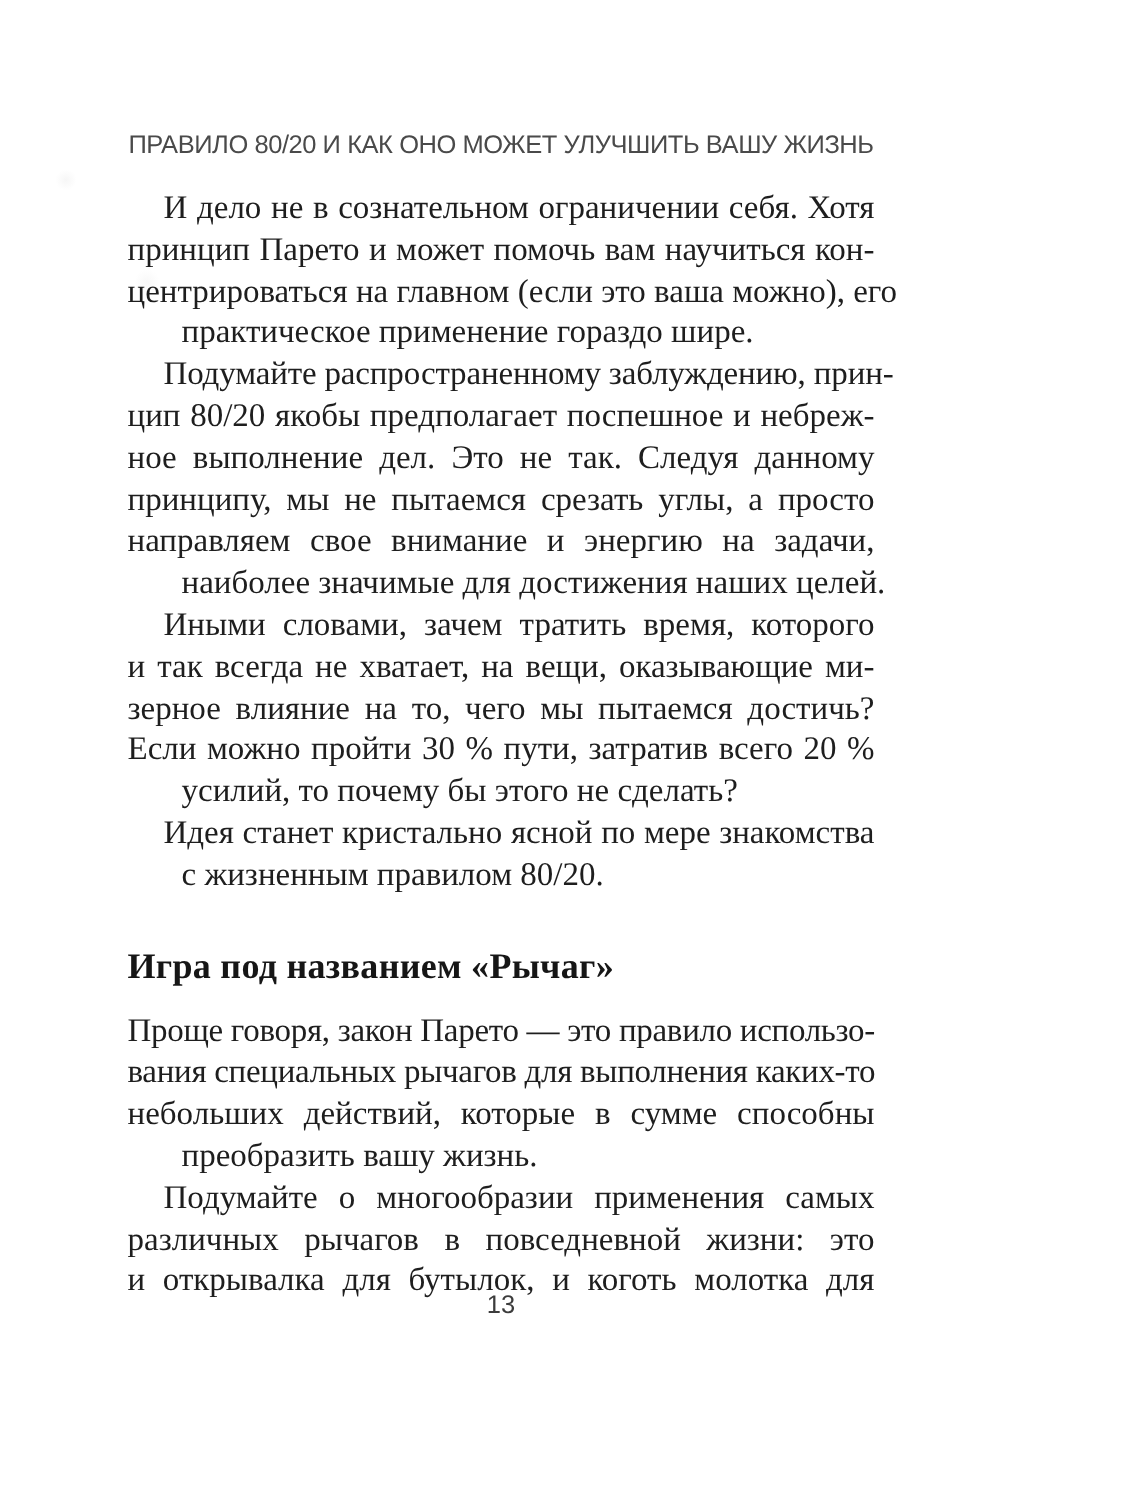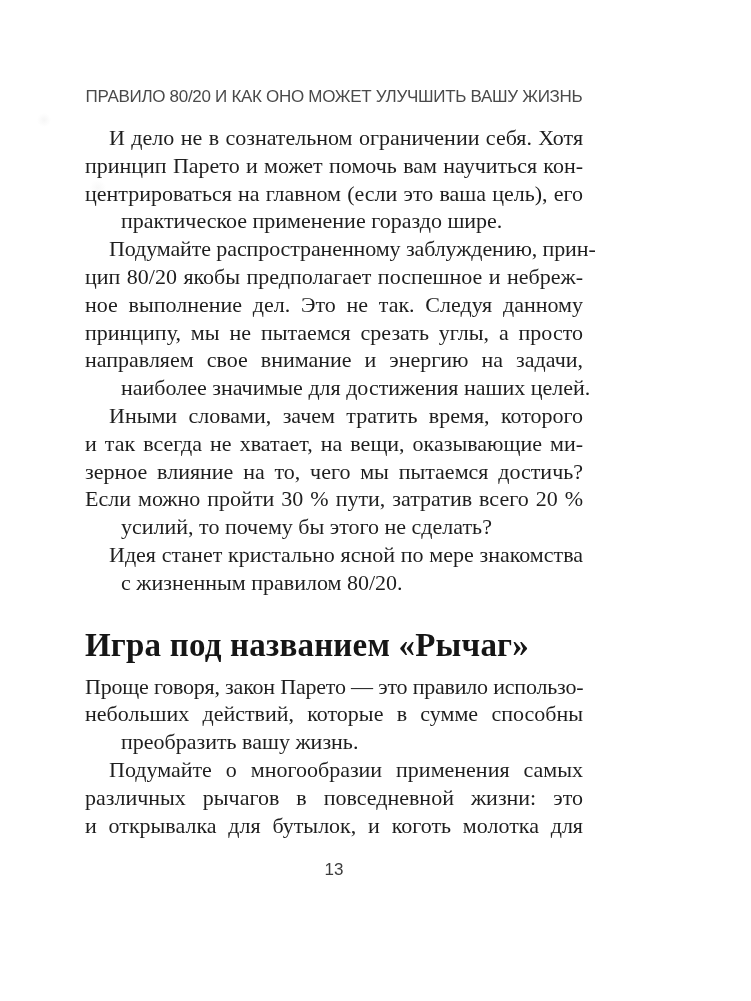--- a/index.html
+++ b/index.html
@@ -47,21 +47,21 @@
   .line {
     text-align: justify;
     text-align-last: justify;
     white-space: nowrap;
   }
   .line.indent { padding-left: 24px; }
   .line.last { text-align-last: left; margin-left: 36px; }
   .section-heading {
     margin-top: 32px;
     margin-bottom: 12px;
-    font-size: 33px;
+    font-size: 24px;
     line-height: 32px;
     font-weight: bold;
     letter-spacing: 0.2px;
     color: #161616;
   }
   .page-number {
     position: absolute;
     left: 85px;
     top: 859px;
     width: 498px;
@@ -75,21 +75,21 @@
 </head>
 <body>
 
 <div class="page">
   <div class="content">
     <div class="running-head fit" style="letter-spacing: -0.3px;">ПРАВИЛО 80/20 И КАК ОНО МОЖЕТ УЛУЧШИТЬ ВАШУ ЖИЗНЬ</div>
     <div class="body-text" id="blocks">
         <div class="paragraph">
           <div class="line fit indent">И дело не в сознательном ограничении себя. Хотя</div>
           <div class="line fit">принцип Парето и может помочь вам научиться кон-</div>
-          <div class="line fit">центрироваться на главном (если это ваша цель), его</div>
+          <div class="line fit">центрироваться на главном (если это ваша можно), его</div>
           <div class="line fit last">практическое применение гораздо шире.</div>
         </div>
         <div class="paragraph">
           <div class="line fit indent" style="letter-spacing: -0.1px;">Подумайте распространенному заблуждению, прин-</div>
           <div class="line fit">цип 80/20 якобы предполагает поспешное и небреж-</div>
           <div class="line fit">ное выполнение дел. Это не так. Следуя данному</div>
           <div class="line fit">принципу, мы не пытаемся срезать углы, а просто</div>
           <div class="line fit">направляем свое внимание и энергию на задачи,</div>
           <div class="line fit last">наиболее значимые для достижения наших целей.</div>
         </div>
@@ -100,20 +100,21 @@
           <div class="line fit">Если можно пройти 30 % пути, затратив всего 20 %</div>
           <div class="line fit last">усилий, то почему бы этого не сделать?</div>
         </div>
         <div class="paragraph">
           <div class="line fit indent">Идея станет кристально ясной по мере знакомства</div>
           <div class="line fit last">с жизненным правилом 80/20.</div>
         </div>
         <div class="section-heading">Игра под названием «Рычаг»</div>
         <div class="paragraph">
           <div class="line fit" style="letter-spacing: -0.2px;">Проще говоря, закон Парето — это правило использо-</div>
+          <div class="line fit" style="letter-spacing: -0.2px;">вания специальных рычагов для выполнения каких-то</div>
           <div class="line fit">небольших действий, которые в сумме способны</div>
           <div class="line fit last">преобразить вашу жизнь.</div>
         </div>
         <div class="paragraph">
           <div class="line fit indent">Подумайте о многообразии применения самых</div>
           <div class="line fit">различных рычагов в повседневной жизни: это</div>
           <div class="line fit">и открывалка для бутылок, и коготь молотка для</div>
         </div>
       </div>
   </div>

